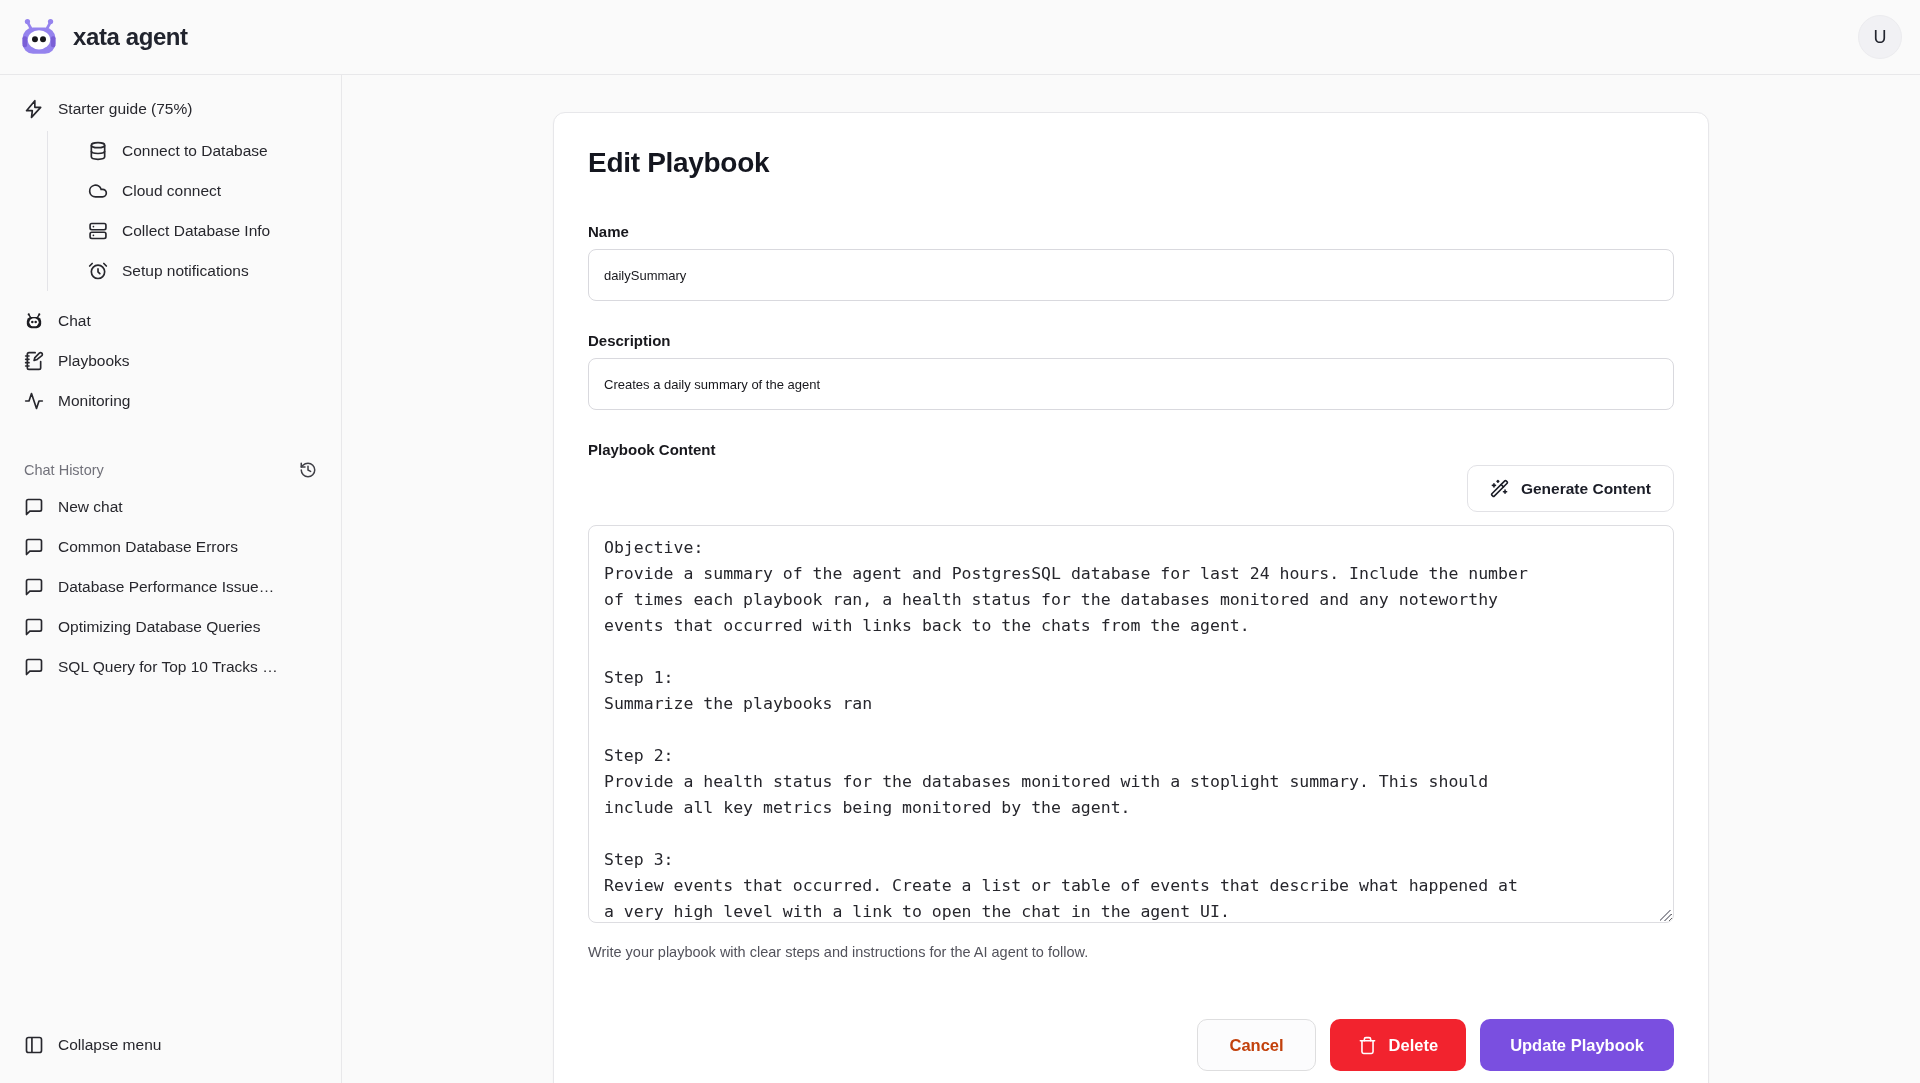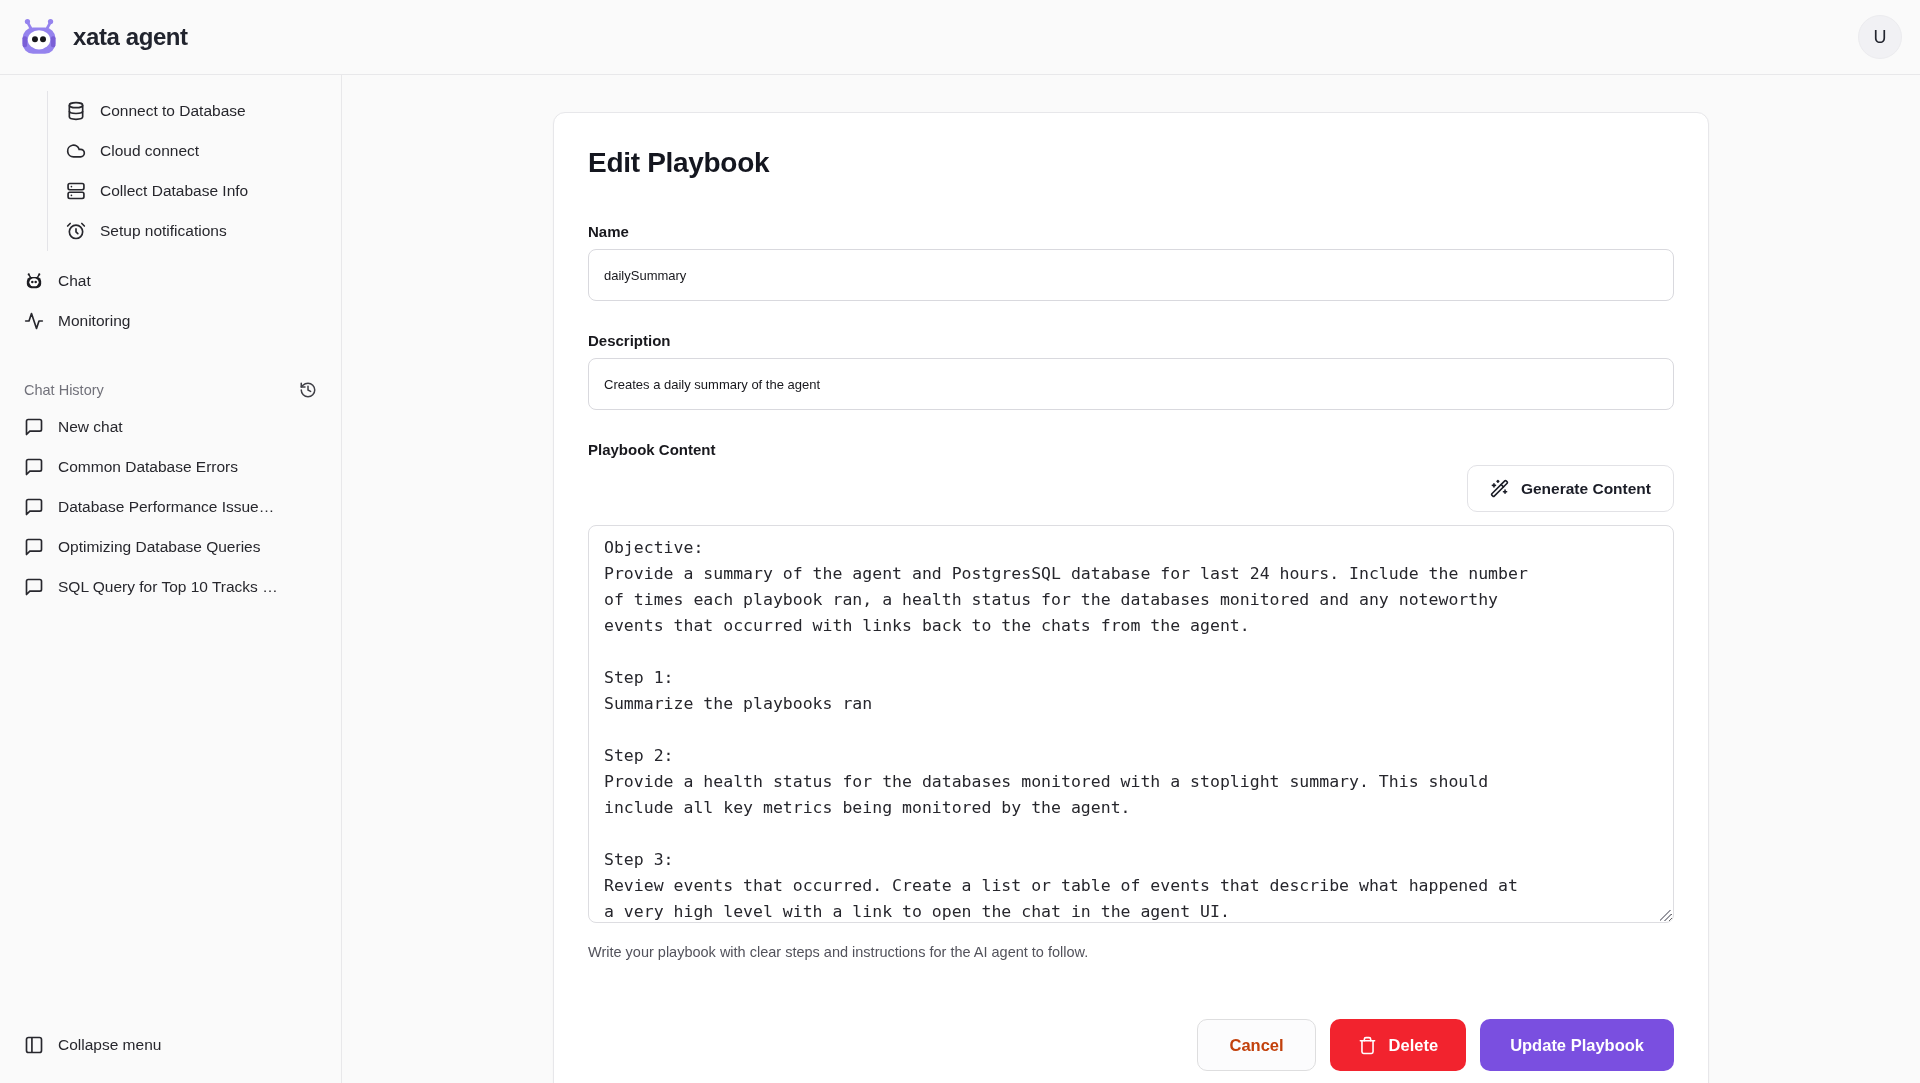--- a/index.html
+++ b/index.html
@@ -31,21 +31,21 @@
     padding:14px 16px 18px 16px; display:flex; flex-direction:column;
   }
   .main { flex:1; overflow:hidden; }
 
   
   .nav-item {
     display:flex; align-items:center; gap:14px;
     padding:10px 8px; border-radius:8px; cursor:pointer;
     font-size:15.5px; color:#27272d;
   }
-  .sub-list { margin:2px 0 2px 31px; border-left:1px solid #e4e4e8; padding-left:12px; }
+  .sub-list { margin:2px 0 2px 31px; border-left:1px solid #e4e4e8; padding-left:34px; }
   .sub-list .nav-item { padding:10px 6px; }
   .section-gap { height:8px; }
 
   .history-head {
     margin-top:36px; display:flex; align-items:center; justify-content:space-between;
     padding:4px 8px 8px 8px;
   }
   .history-title { font-size:14.5px; color:#71717a; }
   .history-btn { cursor:pointer; display:flex; }
 
@@ -122,20 +122,28 @@
   </div>
   <div class="avatar">
     <span>U</span>
   </div>
 </div>
 
 <div class="shell">
 
   <div class="sidebar">
 
+    <div class="nav-item">
+      <span>
+        <svg width="20" height="20" viewBox="0 0 24 24" fill="none" stroke="#27272d" stroke-width="2" stroke-linejoin="round">
+          <path d="M13 2 3 14h7l-1 8 11-12h-7l0-8z"></path>
+        </svg>
+      </span>
+      <span>Starter guide (75%)</span>
+    </div>
 
     <div class="sub-list">
       <div class="nav-item">
         <span>
           <svg width="20" height="20" viewBox="0 0 24 24" fill="none" stroke="#27272d" stroke-width="2">
             <ellipse cx="12" cy="5" rx="8" ry="3"></ellipse>
             <path d="M4 5v14c0 1.66 3.58 3 8 3s8-1.34 8-3V5"></path>
             <path d="M4 12c0 1.66 3.58 3 8 3s8-1.34 8-3"></path>
           </svg>
         </span>
@@ -184,20 +192,33 @@
           <circle cx="18.3" cy="4.1" r="1.3" fill="#1d1d22"></circle>
           <rect x="3.4" y="7.2" width="17.2" height="13.4" rx="5.4" fill="#1d1d22"></rect>
           <ellipse cx="12" cy="13.6" rx="5.6" ry="4.8" fill="#ffffff"></ellipse>
           <circle cx="10" cy="13.3" r="1.5" fill="#1d1d22"></circle>
           <circle cx="14" cy="13.3" r="1.5" fill="#1d1d22"></circle>
         </svg>
       </span>
       <span>Chat</span>
     </div>
 
+    <div class="nav-item">
+      <span>
+        <svg width="20" height="20" viewBox="0 0 24 24" fill="none" stroke="#27272d" stroke-width="2" stroke-linecap="round" stroke-linejoin="round">
+          <path d="M13.4 2H6a2 2 0 0 0-2 2v16a2 2 0 0 0 2 2h12a2 2 0 0 0 2-2v-7.4"></path>
+          <path d="M2 6h4"></path>
+            <path d="M2 10h4"></path>
+            <path d="M2 14h4"></path>
+            <path d="M2 18h4"></path>
+          <path d="M21.4 5.6a1.2 1.2 0 1 0-3-3l-5 5a2 2 0 0 0-.5.9l-.8 2.8 2.8-.8a2 2 0 0 0 .9-.5z"></path>
+        </svg>
+      </span>
+      <span>Playbooks</span>
+    </div>
 
     <div class="nav-item">
       <span>
         <svg width="20" height="20" viewBox="0 0 24 24" fill="none" stroke="#27272d" stroke-width="2" stroke-linecap="round" stroke-linejoin="round">
           <path d="M22 12h-4l-3 9L9 3l-3 9H2"></path>
         </svg>
       </span>
       <span>Monitoring</span>
     </div>
 

